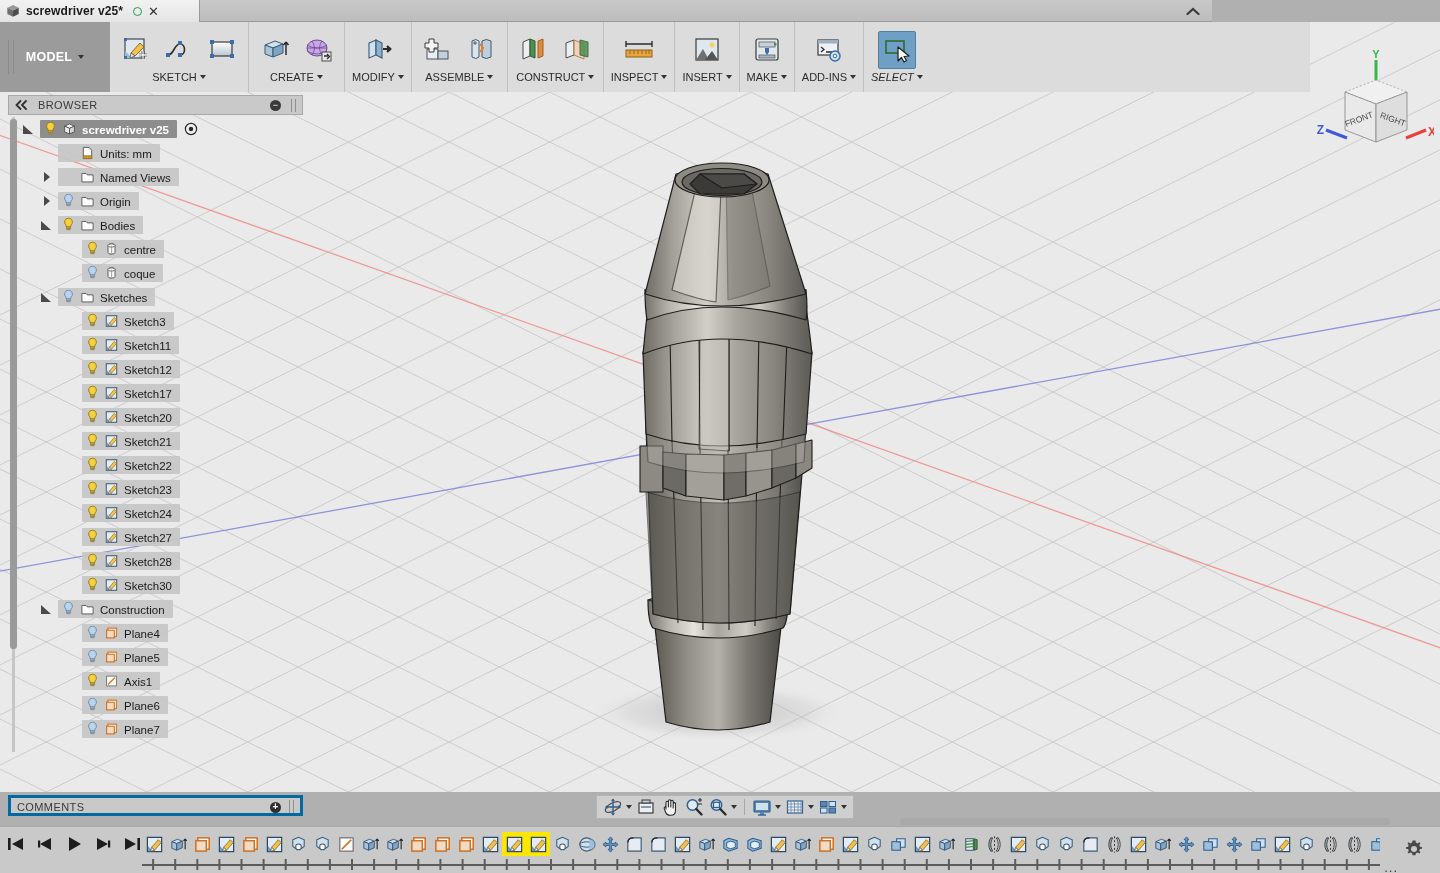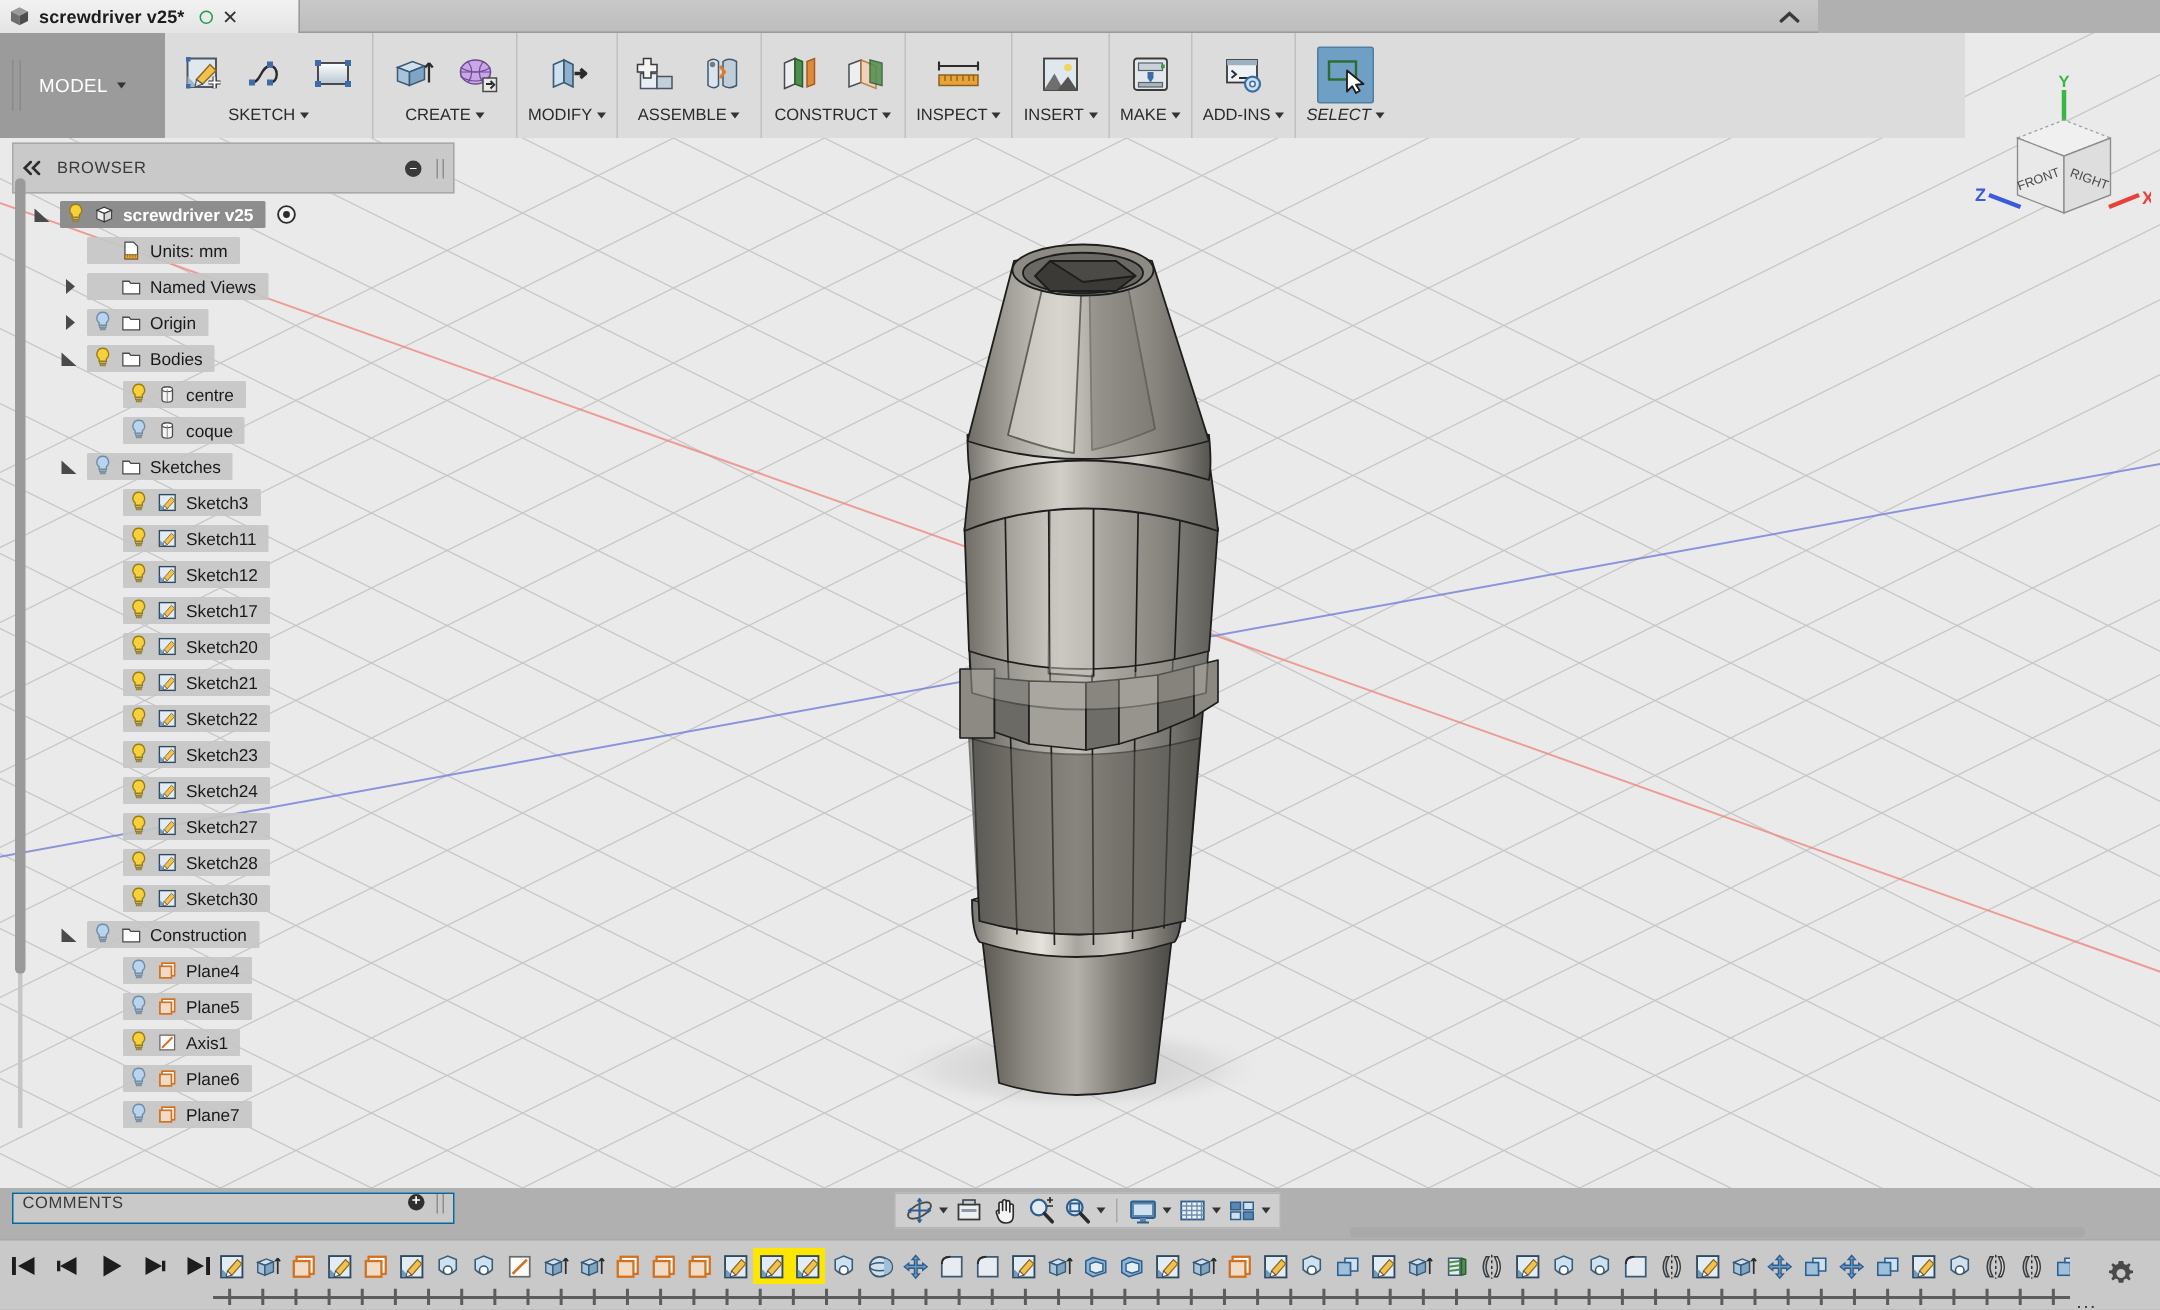--- a/index.html
+++ b/index.html
@@ -50,21 +50,21 @@
   
   #ribbon {
     position: absolute; left: 0; top: 22px; width: 1310px; height: 70px;
     display: flex; align-items: stretch;
     background: transparent;
   }
   #model-chip {
     width: 110px; margin: 0; height: 70px;
     background: #9b9b9b;
     display: flex; align-items: center; justify-content: center; gap: 6px;
-    color: #fff; font-size: 12.5px; font-weight: normal; letter-spacing: .3px;
+    color: #fff; font-size: 12.5px; font-weight: bold; letter-spacing: .3px;
     position: relative;
   }
   #model-chip .grip {
     position: absolute; left: 8px; top: 18px; width: 6px; height: 34px;
     border-left: 1px solid #8a8a8a; border-right: 1px solid #8a8a8a;
   }
   .ribbon-panels {
     display: flex; align-items: stretch;
     background: #dcdcdc;
     flex: 1;
@@ -85,21 +85,21 @@
   .caret { width: 0; height: 0; border-left: 3.5px solid transparent; border-right: 3.5px solid transparent; border-top: 4px solid #333; display: inline-block; }
   .tool-btn { width: 38px; height: 38px; display: flex; align-items: center; justify-content: center; border: 1px solid transparent; border-radius: 2px; cursor: pointer; }
   .tool-btn.selected { background: #6f9fc4; border-color: #4f7e9e; }
 
   
   #browser {
     position: absolute; left: 8px; top: 95px; width: 295px;
     font-size: 11.5px; color: #1d1d1d;
   }
   #browser-header {
-    height: 34px; background: #c9c9c9; border: 1px solid #a8a8a8;
+    height: 20px; background: #c9c9c9; border: 1px solid #a8a8a8;
     display: flex; align-items: center; padding: 0 6px; gap: 10px;
   }
   #browser-header .bh-title { font-size: 11px; color: #3a3a3a; letter-spacing: .4px; }
   #browser-header .bh-dot {
     margin-left: auto; width: 11px; height: 11px; border-radius: 50%;
     background: #3a3a3a; color: #fff; font-size: 9px; line-height: 11px; text-align: center;
   }
   #browser-header .bh-grip { width: 5px; height: 13px; border-left: 1px solid #8e8e8e; border-right:1px solid #8e8e8e; }
   #browser-scroll { position: absolute; left: 2px; top: 22px; width: 7px; height: 635px; }
   #browser-scroll .track { position:absolute; left:2px; top:0; width:3px; height:100%; background:#c6c6c6; }
@@ -135,22 +135,22 @@
   .d0 { margin-left: 0px; }
   .d1 { margin-left: 18px; }
   .d2 { margin-left: 42px; }
 
   
   #viewcube { position: absolute; right: 6px; top: 24px; width: 120px; height: 120px; }
 
   
   #comments {
     position: absolute; left: 8px; top: 795px; width: 295px; height: 21px;
-    background: #c9c9c9; border: 1px solid #0369a1;
-    display: flex; align-items: flex-start; padding: 0 6px; gap: 8px;
+    background: #c9c9c9; border: 3px solid #0369a1;
+    display: flex; align-items: flex-end; padding: 0 6px; gap: 8px;
   }
   #comments .c-title { font-size: 11px; color: #3a3a3a; letter-spacing: .4px; }
   #comments .c-plus { margin-left: auto; width: 11px; height: 11px; border-radius: 50%; background:#2f2f2f; color:#fff; font-size:10px; line-height:10px; text-align:center; font-weight:bold;}
   #comments .c-grip { width: 5px; height: 13px; border-left: 1px solid #8e8e8e; border-right:1px solid #8e8e8e; }
 
   
   #navbar {
     position: absolute; left: 596px; top: 795px; height: 24px;
     display: flex; align-items: center; gap: 0px;
     background: #cfcfcf; border: 1px solid #b4b4b4; padding: 0 4px;

